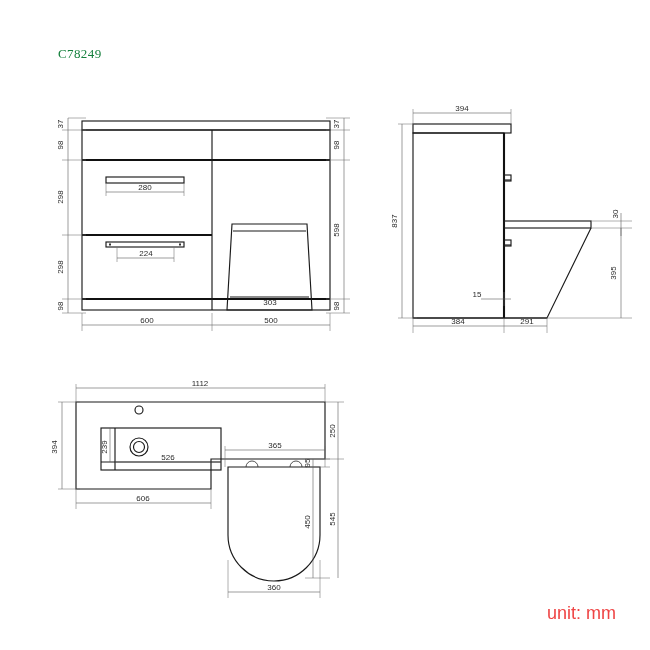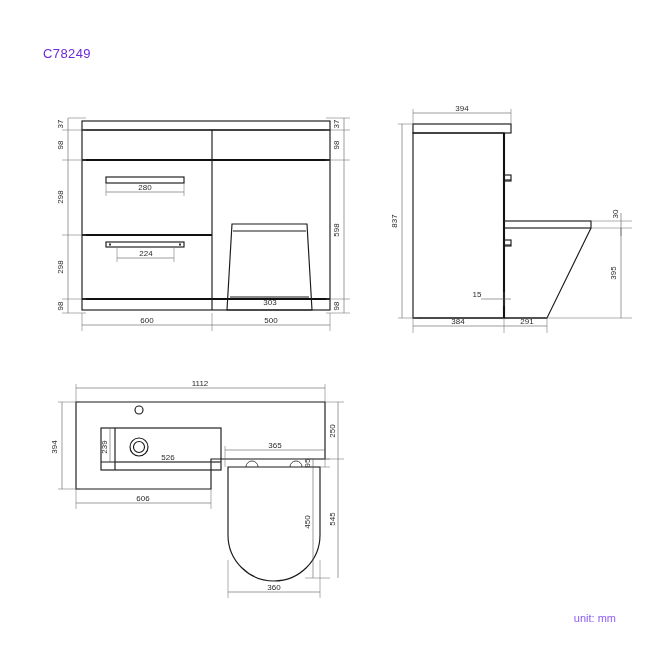--- a/index.html
+++ b/index.html
@@ -3,26 +3,26 @@
 <meta charset="utf-8">
 <style>
   html,body{margin:0;padding:0;}
   body{
     width:650px;height:650px;background:#ffffff;
     font-family:"Liberation Sans", sans-serif;
     color:#1a1a1a;position:relative;overflow:hidden;
   }
   #sheet{position:absolute;inset:0;}
   .title{
-    position:absolute;left:43px;top:46px;
-    font-size:13px;letter-spacing:.4px;color:#6d28d9;
+    position:absolute;left:58px;top:46px;
+    font-size:13px;letter-spacing:.4px;color:#15803d;font-family:Liberation Serif, serif;
   }
   .unit{
     position:absolute;right:34px;bottom:26px;
-    font-size:11px;color:#8b5cf6;
+    font-size:18px;color:#ef4444;
   }
   svg{position:absolute;left:0;top:0;}
   .obj{fill:none;stroke:#1a1a1a;stroke-width:1.15;}
   .objthin{fill:none;stroke:#2a2a2a;stroke-width:.8;}
   .objthick{fill:none;stroke:#111;stroke-width:2.1;}
   .fillw{fill:#ffffff;stroke:#1a1a1a;stroke-width:1.15;}
   .dim{fill:none;stroke:#5a5a5a;stroke-width:.6;}
   .ext{fill:none;stroke:#6f6f6f;stroke-width:.55;}
   text{font-family:"Liberation Sans", sans-serif;fill:#2b2b2b;}
   .dt{font-size:8px;text-anchor:middle;}

